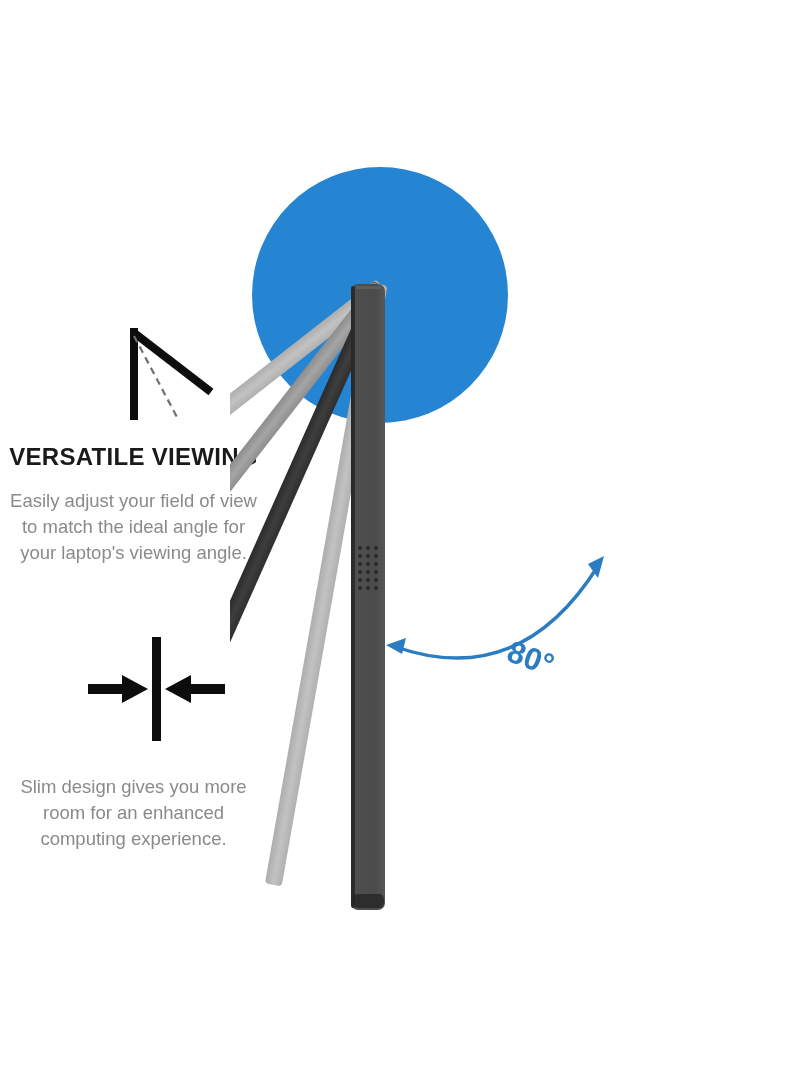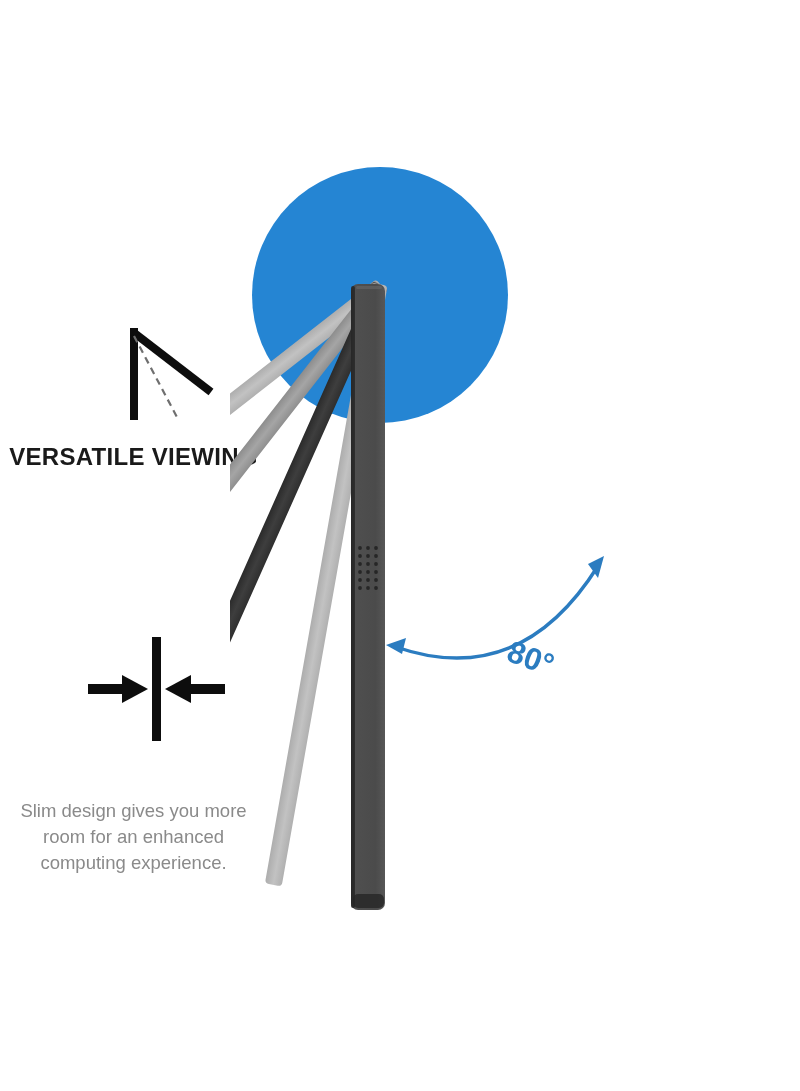--- a/index.html
+++ b/index.html
@@ -42,21 +42,21 @@
     color: #8a8a8a;
     margin: 0;
     padding: 0 8px;
   }
 
   
   #feature-viewing-title { top: 443px; }
   #feature-viewing-desc  { top: 488px; }
   
   #feature-slim-title { top: 753px; }
-  #feature-slim-desc  { top: 798px; }
+  #feature-slim-desc  { top: 774px; }
 
   
   .icon-wrap {
     position: absolute;
   }
   #icon-versatile-viewing { left: 78px; top: 318px; width: 160px; height: 112px; }
   #icon-ultraslim        { left: 78px; top: 633px; width: 160px; height: 112px; }
 
   
   #illustration {
@@ -91,20 +91,23 @@
       <rect x="10" y="51" width="40" height="10" fill="#0d0d0d"></rect>
       <polygon points="44,42 70,56 44,70" fill="#0d0d0d"></polygon>
 
       <rect x="107" y="51" width="40" height="10" fill="#0d0d0d"></rect>
       <polygon points="113,42 87,56 113,70" fill="#0d0d0d"></polygon>
     </svg>
   </div>
 
   <div class="feature-block" id="feature-viewing-title">
     <h2 class="feature-title">VERSATILE VIEWING</h2>
+  </div>
+  <div class="feature-block" id="feature-viewing-desc">
+    <p class="feature-desc">Easily adjust your field of view to match the ideal angle for your laptop's viewing angle.</p>
   </div>
 
   <div class="feature-block" id="feature-slim-desc">
     <p class="feature-desc">Slim design gives you more room for an enhanced computing experience.</p>
   </div>
 
   <div id="illustration">
     <svg width="570" height="800" viewBox="0 0 570 800" xmlns="http://www.w3.org/2000/svg">
 
       <defs>

